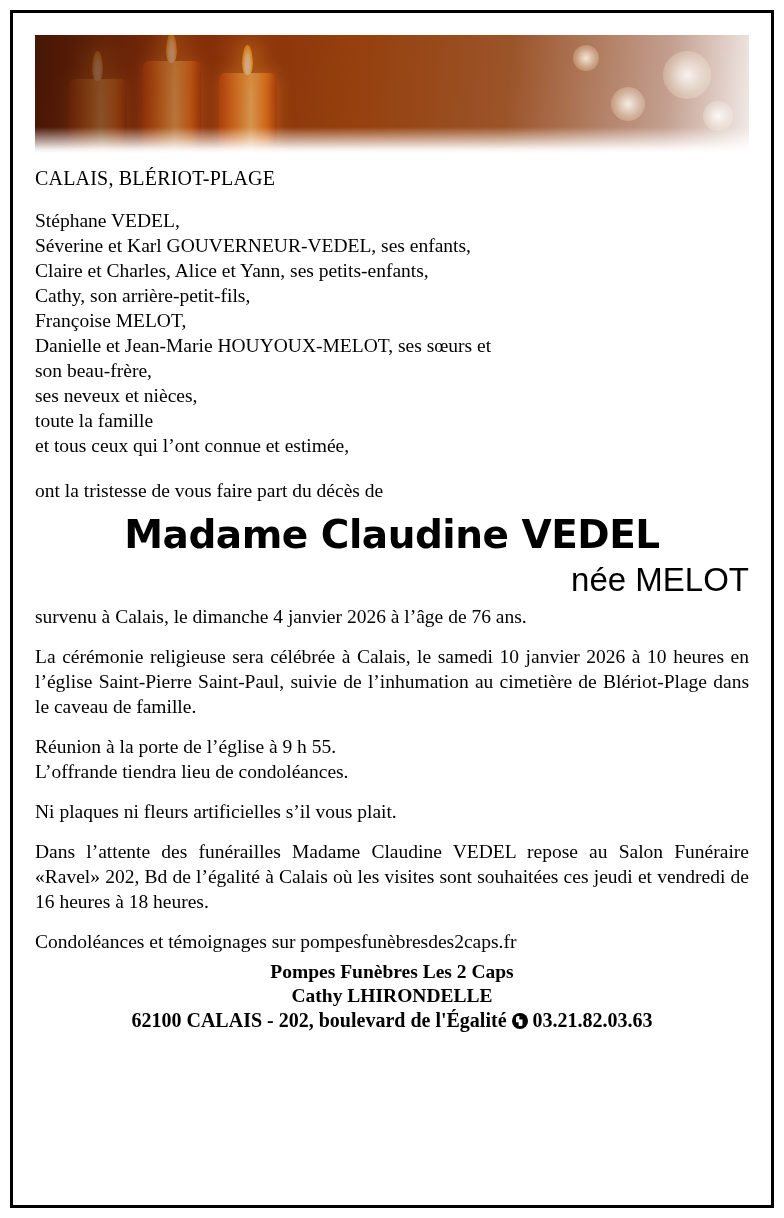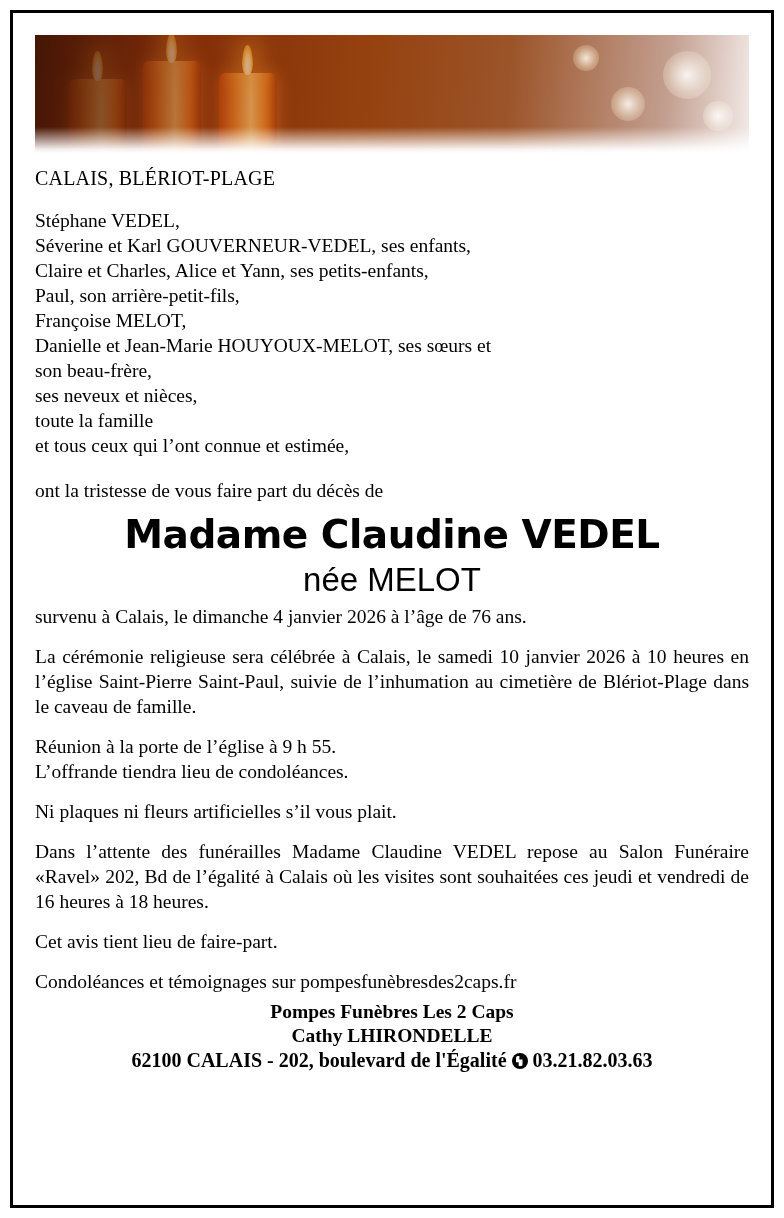--- a/index.html
+++ b/index.html
@@ -115,21 +115,21 @@
   .deceased-name {
     text-align: center;
     font-family: "DejaVu Sans", sans-serif;
     font-weight: bold;
     font-size: 39px;
     letter-spacing: -0.5px;
     margin-top: 10px;
     line-height: 46px;
   }
   .deceased-maiden {
-    text-align: center;
+    text-align: right;
     font-family: "Liberation Sans", sans-serif;
     font-size: 33px;
     margin-top: 2px;
     line-height: 40px;
   }
   .para {
     font-size: 19.5px;
     line-height: 25px;
     text-align: justify;
     margin-top: 15px;
@@ -191,21 +191,21 @@
       <div class="bottomfade"></div>
     </div>
 
     <div class="inner">
       <div class="city">CALAIS, BLÉRIOT-PLAGE</div>
 
       <div class="family">
         <div>Stéphane VEDEL,</div>
         <div>Séverine et Karl GOUVERNEUR-VEDEL, ses enfants,</div>
         <div>Claire et Charles, Alice et Yann, ses petits-enfants,</div>
-        <div>Paul, son arrière-petit-fils,</div>
+        <div>Cathy, son arrière-petit-fils,</div>
         <div>Françoise MELOT,</div>
         <div>Danielle et Jean-Marie HOUYOUX-MELOT, ses sœurs et</div>
         <div>son beau-frère,</div>
         <div>ses neveux et nièces,</div>
         <div>toute la famille</div>
         <div>et tous ceux qui l’ont connue et estimée,</div>
       </div>
 
       <div class="lead">ont la tristesse de vous faire part du décès de</div>
 
@@ -218,21 +218,20 @@
 
       <div class="para noindent">
         <span class="line">Réunion à la porte de l’église à 9 h 55.</span>
         <span class="line">L’offrande tiendra lieu de condoléances.</span>
       </div>
 
       <div class="para noindent">Ni plaques ni fleurs artificielles s’il vous plait.</div>
 
       <div class="para">Dans l’attente des funérailles Madame Claudine VEDEL repose au Salon Funéraire «Ravel» 202, Bd de l’égalité à Calais où les visites sont souhaitées ces jeudi et vendredi de 16 heures à 18 heures.</div>
 
-      <div class="para noindent">Cet avis tient lieu de faire-part.</div>
 
       <div class="para noindent">Condoléances et témoignages sur pompesfunèbresdes2caps.fr</div>
 
       <div class="footer">
         <div class="f1">Pompes Funèbres Les 2 Caps</div>
         <div class="f2">Cathy LHIRONDELLE</div>
         <div class="f3">
           <span>62100 CALAIS - 202, boulevard de l'Égalité</span>
           <span class="phone-icon"></span>
           <span>03.21.82.03.63</span>

